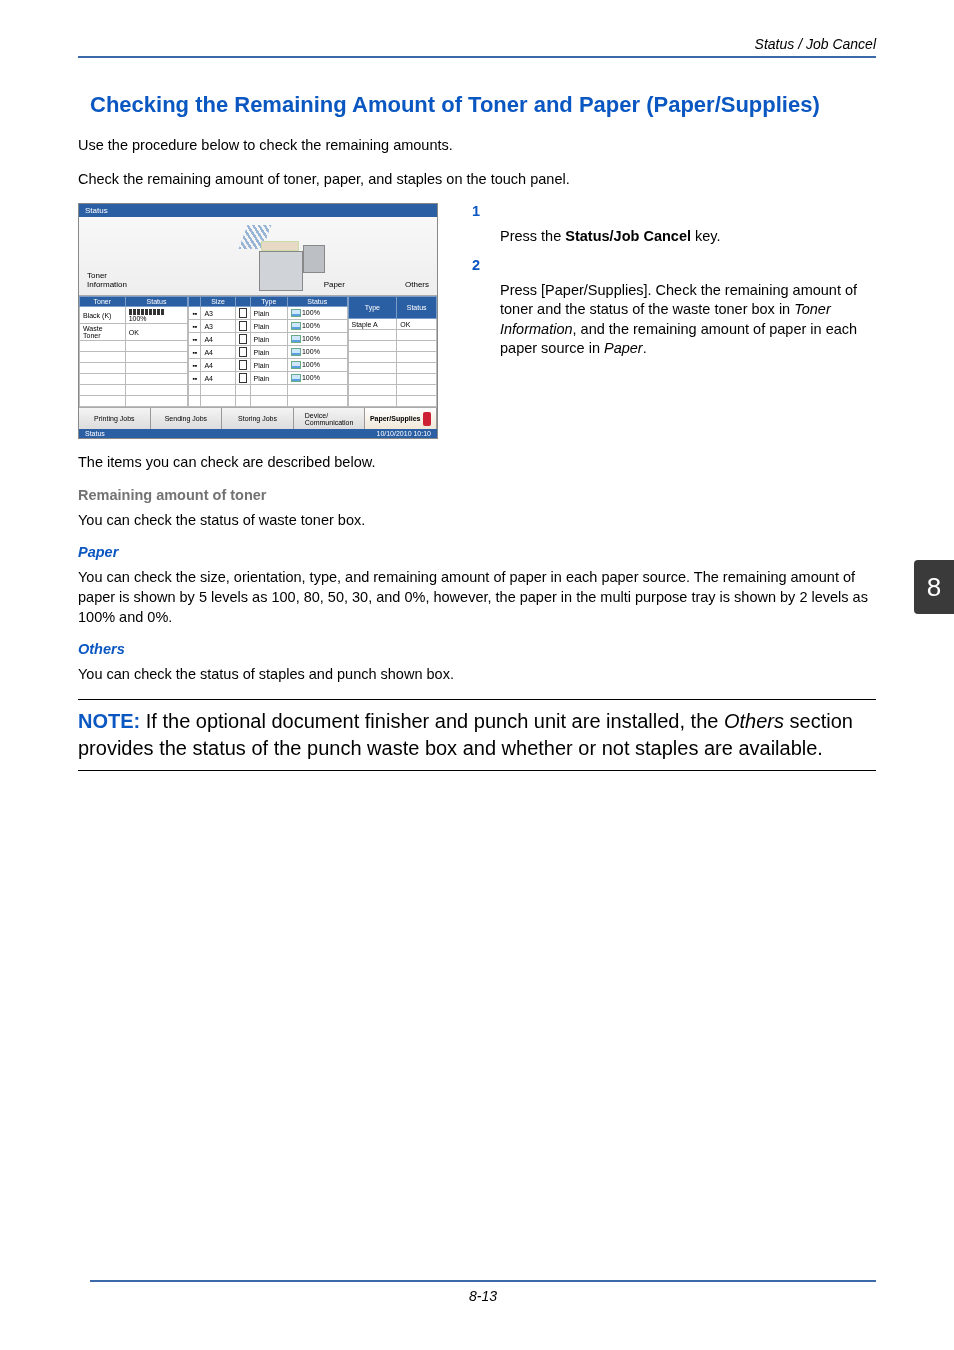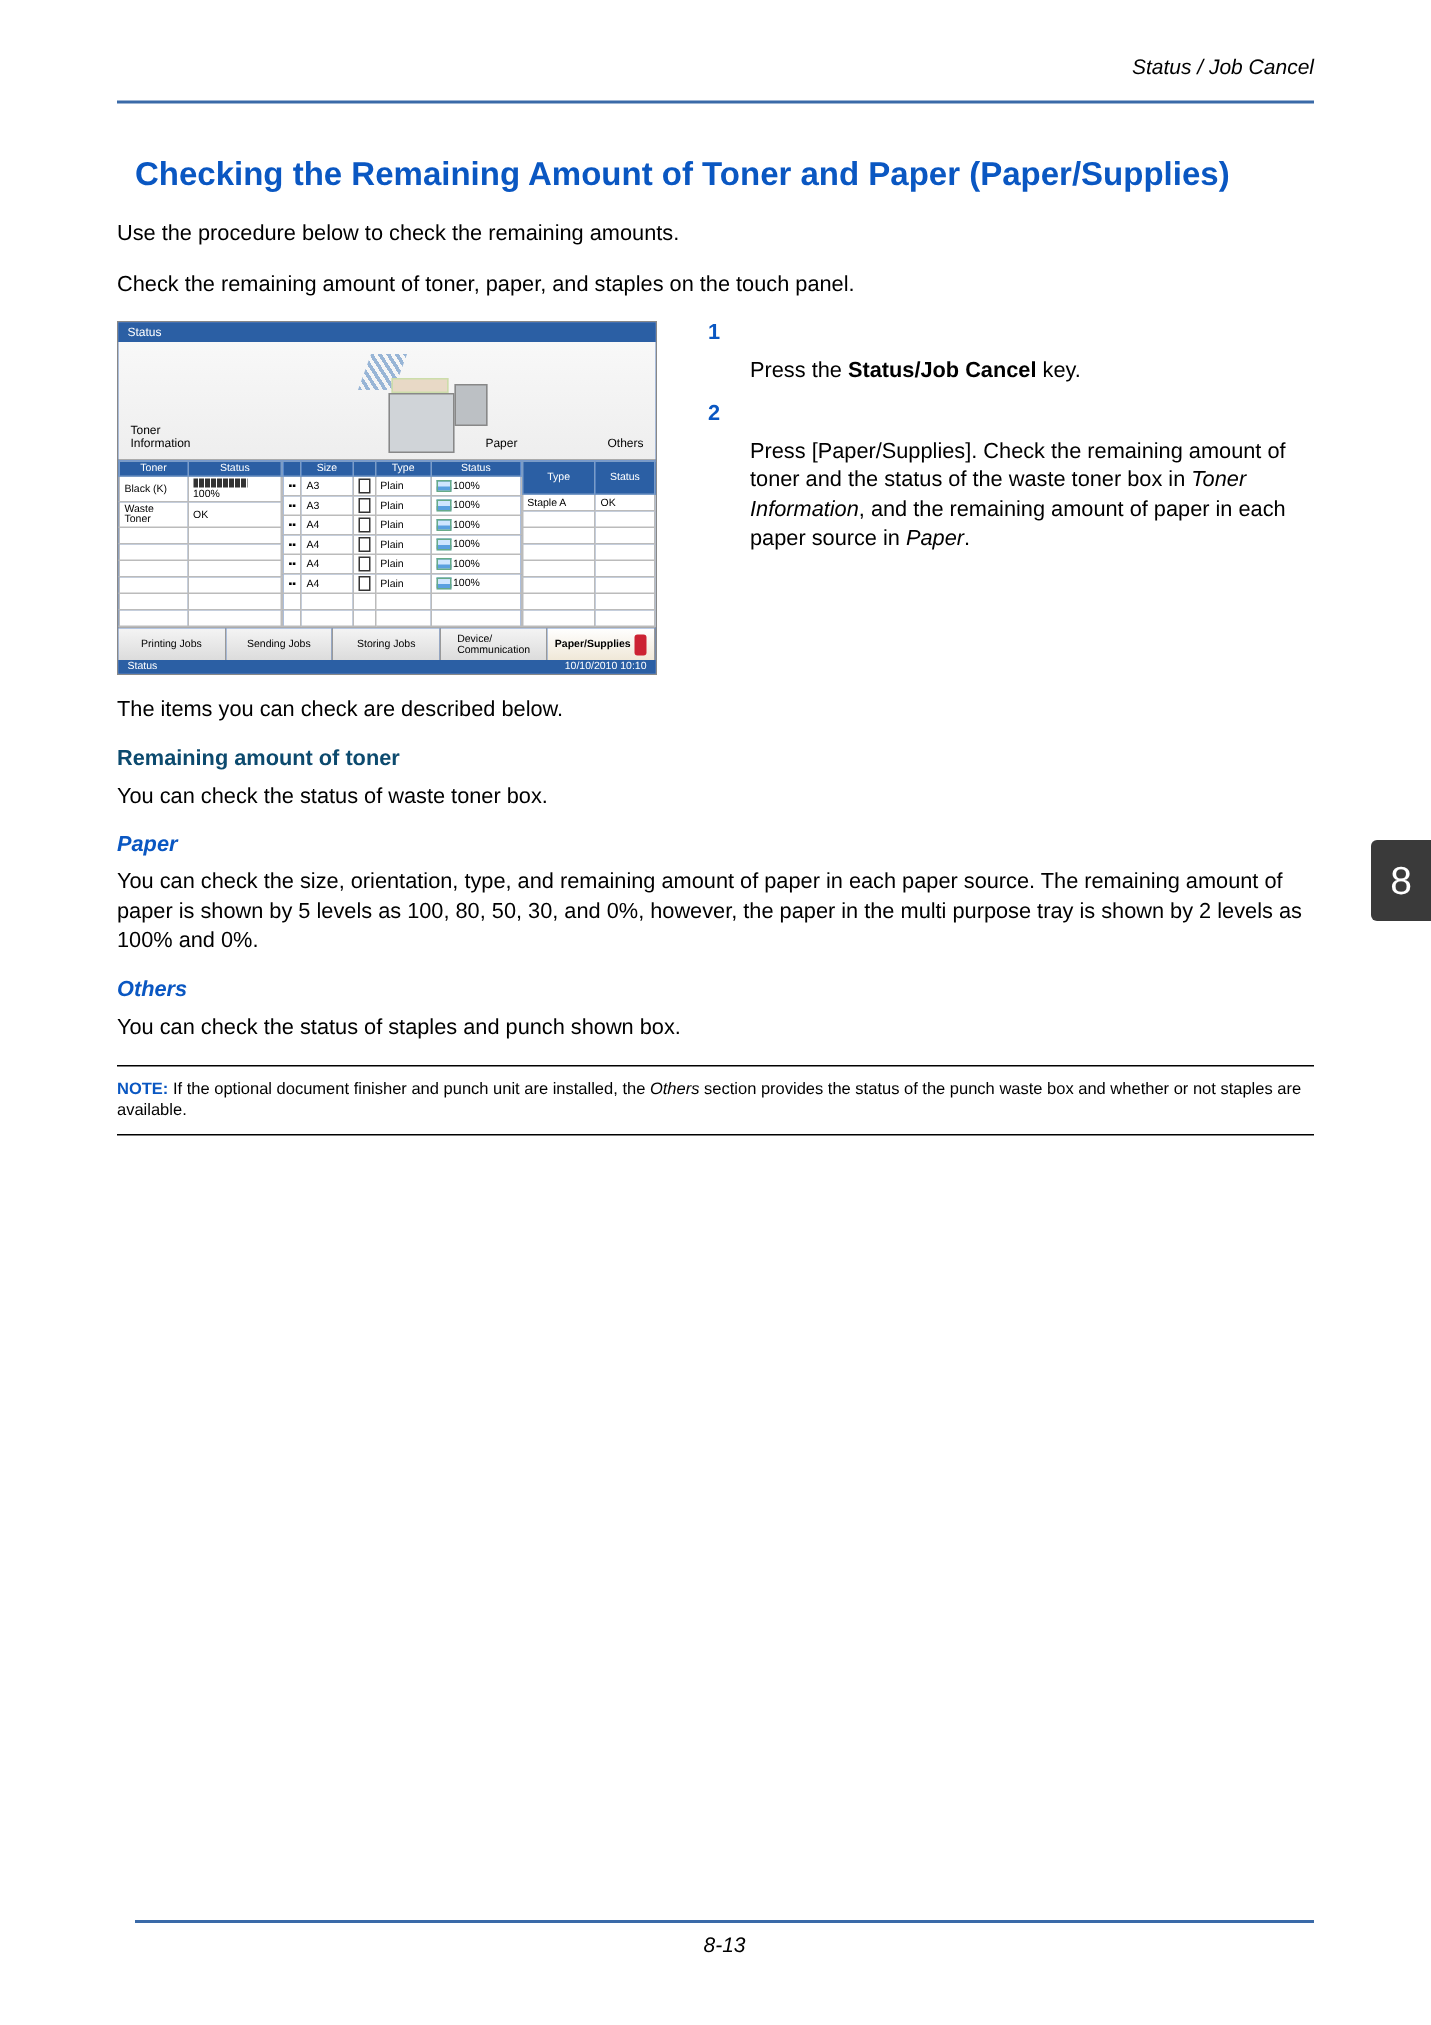--- a/index.html
+++ b/index.html
@@ -13,21 +13,21 @@
     background: #fff;
   }
   .page {
     padding: 36px 78px 0 78px;
   }
   .header {
     display: flex;
     justify-content: flex-end;
     font-style: italic;
     font-size: 14px;
-    padding-bottom: 15px;
+    padding-bottom: 4px;
     border-bottom: 2px solid #3a6aa8;
     margin-bottom: 34px;
   }
   h1.title {
     color: #0a57c2;
     font-size: 22px;
     font-weight: bold;
     margin: 0 0 18px 12px;
   }
   p.body {
@@ -120,29 +120,29 @@
   .tabsrow .tab.active { background: linear-gradient(#fff,#f0e8d8); font-weight:bold;}
   .tabsrow .tab .pin {
     width:8px;height:14px;background:#c23;border-radius:2px;margin-left:3px;
   }
   .panel-foot {
     background:#2b5fa4; color:#fff; display:flex; justify-content:space-between;
     padding:1px 6px; font-size:7px;
   }
 
   
-  .sub-orange { color:#0c4a6e; font-weight:bold; font-size:14.5px; margin: 12px 0 8px 0;}
+  .sub-orange { color:#737373; font-weight:bold; font-size:14.5px; margin: 12px 0 8px 0;}
   .sub-blue-ital { color:#0a57c2; font-weight:bold; font-style:italic; font-size:14.5px; margin: 14px 0 8px 0;}
 
   
   .note-box {
     border-top: 1.5px solid #000;
     border-bottom: 1.5px solid #000;
     padding: 8px 0;
-    font-size: 11px;
+    font-size: 20px;
     line-height: 1.35;
   }
   .note-label { color:#0a57c2; font-weight:bold; }
 
   
   .side-tab {
     position: absolute;
     right: 0;
     top: 560px;
     width: 40px; height: 54px;

